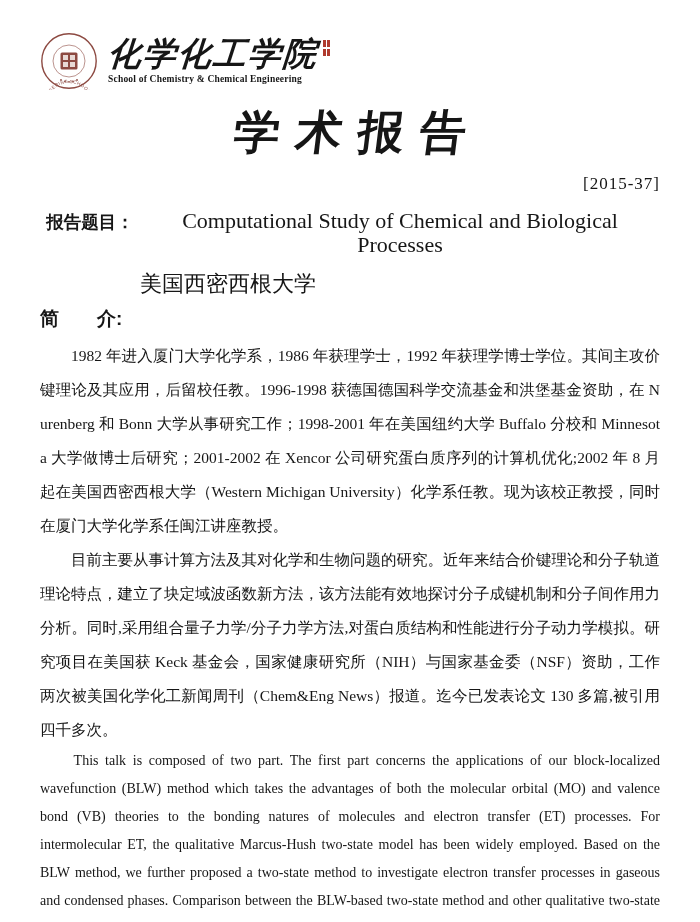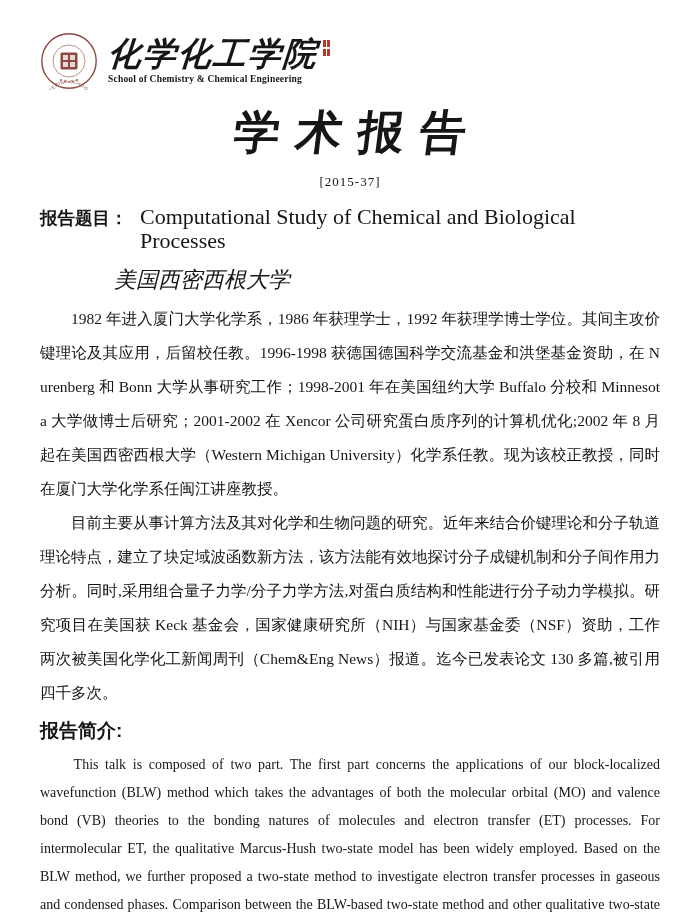--- a/index.html
+++ b/index.html
@@ -35,32 +35,32 @@
   }
 
   
   .page-title {
     margin: 10px 0 0 0; text-align: center;
     font-size: 46px; font-weight: 900;
     letter-spacing: 16px; text-indent: 16px;
     transform: skewX(-7deg);
     font-family: "Liberation Serif", "DejaVu Serif", serif;
   }
-  .doc-no { text-align: center; font-size: 13px; margin-top: 10px; letter-spacing: 1px; }
+  .doc-no { text-align: right; font-size: 17px; margin-top: 10px; letter-spacing: 1px; }
 
   
-  .meta { margin-top: 15px; }
+  .meta { margin-top: 15px; text-align: center; }
   .meta-row { display: flex; align-items: baseline; line-height: 24px; margin-bottom: 15px; }
   .meta-label {
     flex: 0 0 auto; width: 100px; white-space: pre;
     font-family: "Liberation Sans", "DejaVu Sans", sans-serif;
     font-weight: 700; font-size: 17.5px;
   }
   .meta-value { font-size: 22px; }
-  .affiliation-row { margin-left: 74px; margin-bottom: 10px; font-style: italic; }
+  .affiliation-row { margin-left: 100px; margin-bottom: 10px; }
 
   
   .section-heading {
     font-family: "Liberation Sans", "DejaVu Sans", sans-serif;
     font-weight: 700; font-size: 19px;
     margin: 8px 0 7px 0; white-space: pre;
   }
   .cn-para {
     margin: 0; font-size: 15.5px; line-height: 34px;
     text-align: justify; text-indent: 2em; word-break: break-all;
@@ -113,22 +113,22 @@
     <div class="meta-row">
       <span class="meta-label">报告题目：</span>
       <span class="meta-value">Computational Study of Chemical and Biological Processes</span>
     </div>
     <div class="meta-row affiliation-row">
       <span class="meta-value">美国西密西根大学</span>
     </div>
   </div>
 
   <section>
+    <h2 class="section-heading">简　　介:</h2>
     <p class="cn-para">1982 年进入厦门大学化学系，1986 年获理学士，1992 年获理学博士学位。其间主攻价键理论及其应用，后留校任教。1996-1998 获德国德国科学交流基金和洪堡基金资助，在 Nurenberg 和 Bonn 大学从事研究工作；1998-2001 年在美国纽约大学 Buffalo 分校和 Minnesota 大学做博士后研究；2001-2002 在 Xencor 公司研究蛋白质序列的计算机优化;2002 年 8 月起在美国西密西根大学（Western Michigan University）化学系任教。现为该校正教授，同时在厦门大学化学系任闽江讲座教授。</p>
     <p class="cn-para">目前主要从事计算方法及其对化学和生物问题的研究。近年来结合价键理论和分子轨道理论特点，建立了块定域波函数新方法，该方法能有效地探讨分子成键机制和分子间作用力分析。同时,采用组合量子力学/分子力学方法,对蛋白质结构和性能进行分子动力学模拟。研究项目在美国获 Keck 基金会，国家健康研究所（NIH）与国家基金委（NSF）资助，工作两次被美国化学化工新闻周刊（Chem&amp;Eng News）报道。迄今已发表论文 130 多篇,被引用四千多次。</p>
   </section>
 
   <section>
-    <h2 class="section-heading">报告简介:</h2>
     <p class="en-para">This talk is composed of two part. The first part concerns the applications of our block-localized wavefunction (BLW) method which takes the advantages of both the molecular orbital (MO) and valence bond (VB) theories to the bonding natures of molecules and electron transfer (ET) processes. For intermolecular ET, the qualitative Marcus-Hush two-state model has been widely employed. Based on the BLW method, we further proposed a two-state method to investigate electron transfer processes in gaseous and condensed phases. Comparison between the BLW-based two-state method and other qualitative two-state models will be presented and examples will be provided to illustrate the potentials and applicability of the new two-state method. For intramolecular ET, we will describe the applicability of the BLW method in the study of anomeric effect which plays a central role in carbohydrate chemistry. Our results showed that while there are significant hyperconjugative interactions within sugar molecules, they are not responsible for the anomeric effect at all, and the anomeric effect must be interpreted in terms of electrostatic interactions.</p>
   </section>
 
 </div>
 
 </body></html>

